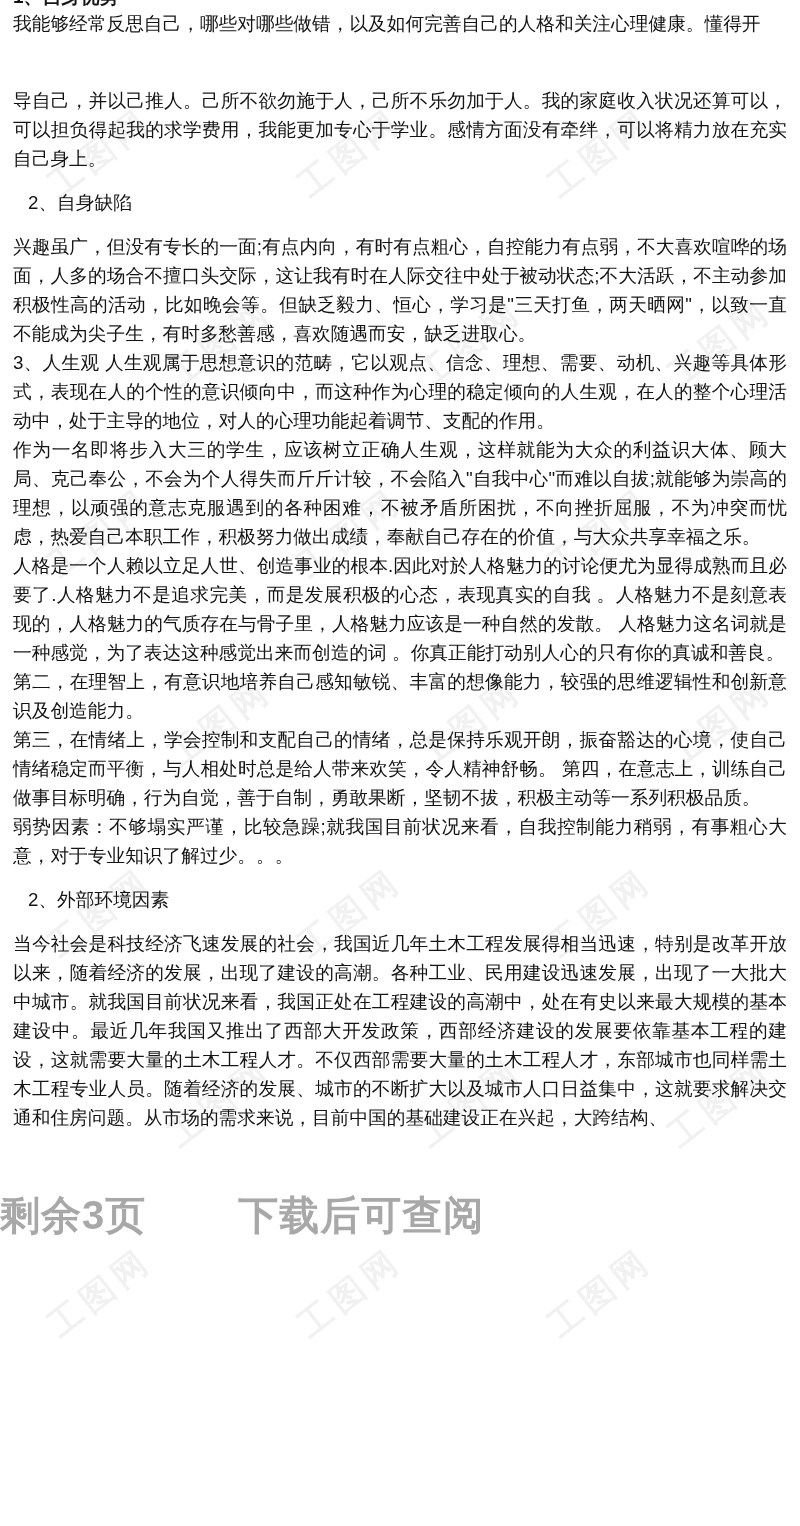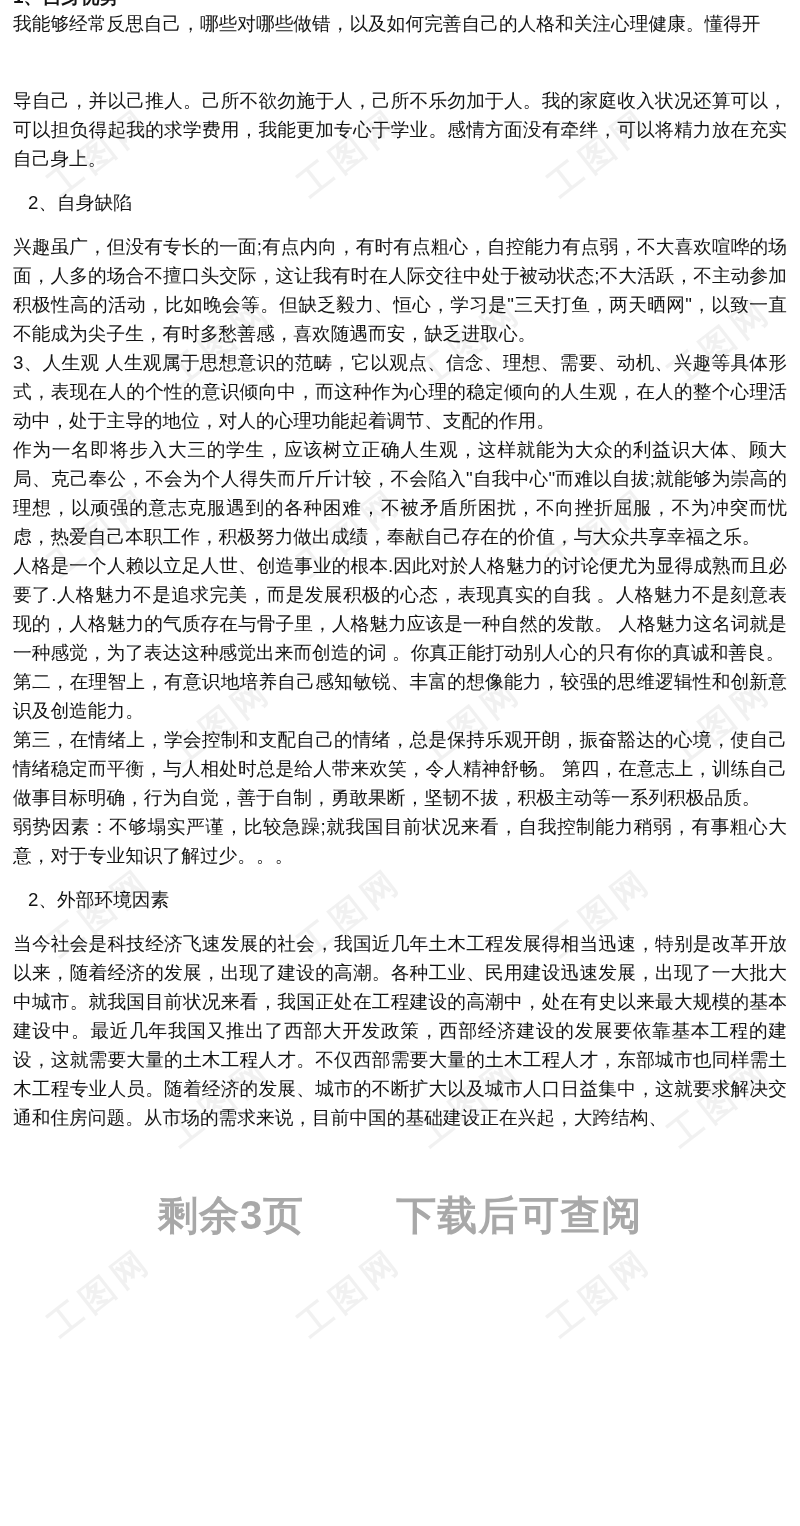--- a/index.html
+++ b/index.html
@@ -48,21 +48,21 @@
     margin-top:-14px;
   }
   .para{margin:0;}
   .subhead{margin:15px;font-weight:normal;}
   .heading{margin:0;font-weight:bold;}
   .spacer{height:48px;}
   .footer-note{
     position:relative;
     z-index:1;
     margin-top:56px;
-    text-align:center;
+    text-align:left;
     font-weight:bold;
     font-size:40px;
     color:#a8a8a8;
     letter-spacing:1px;
   }
   .footer-note .gap{display:inline-block;width:92px;}
 </style>
 </head>
 <body>
 

